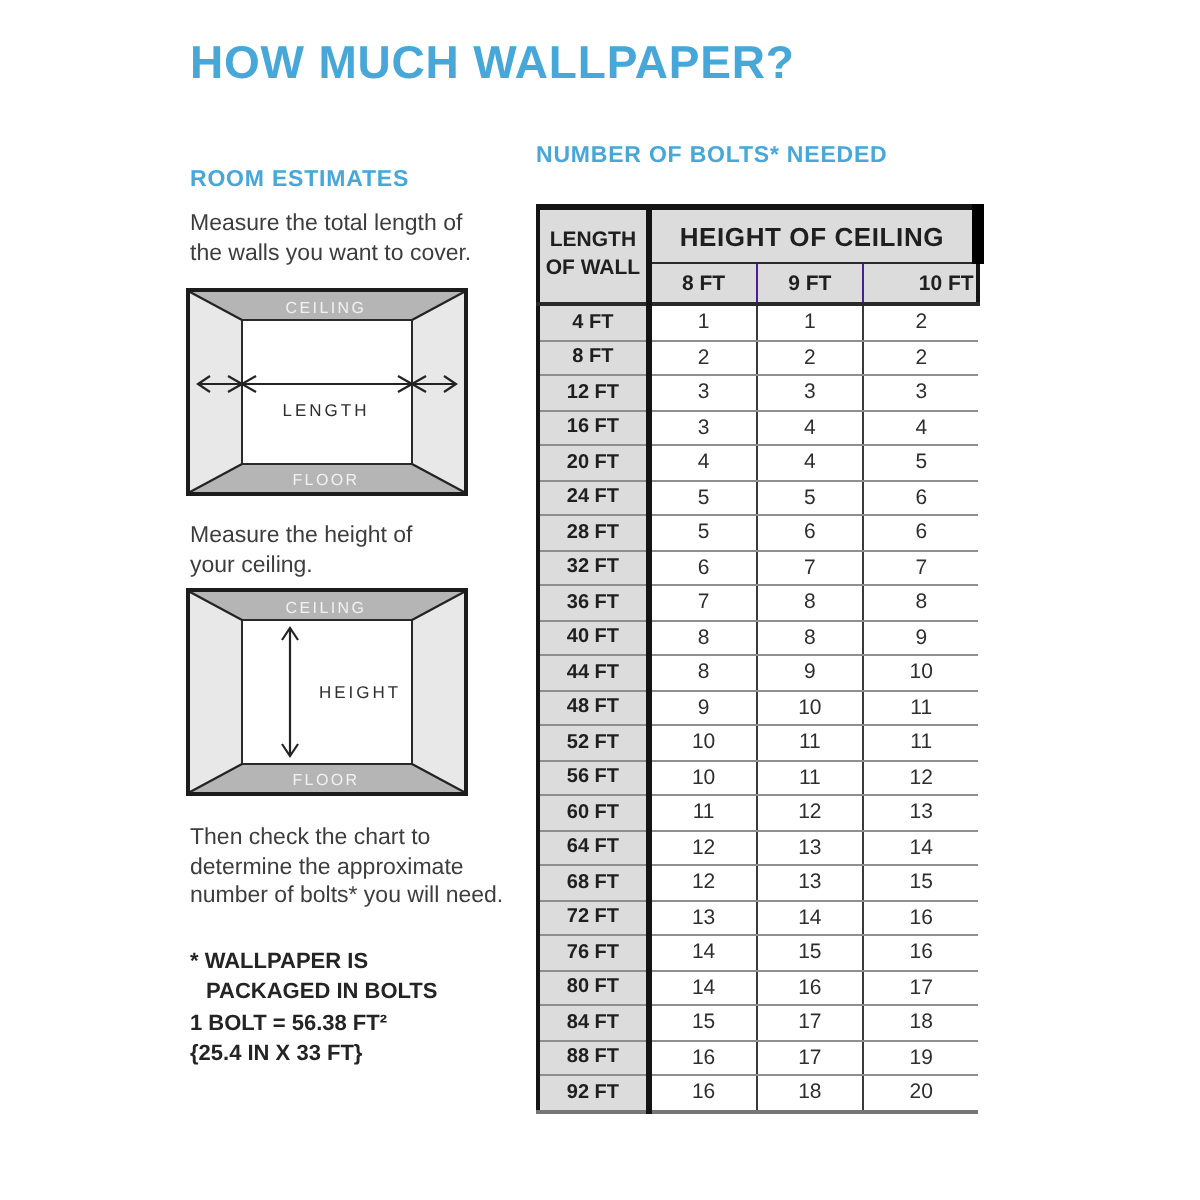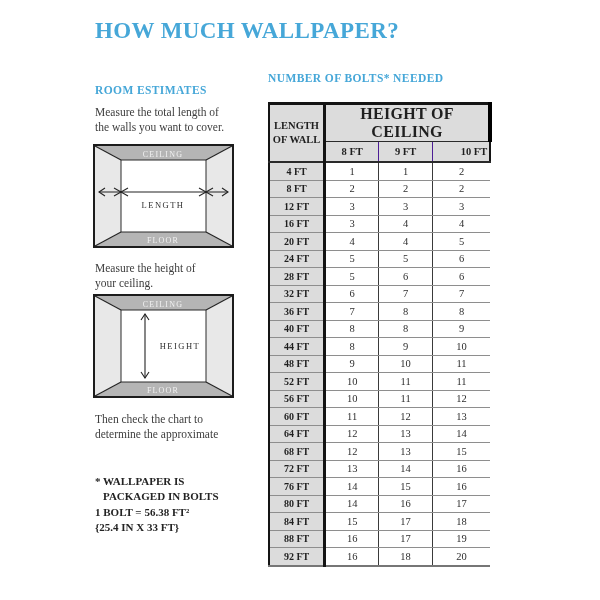--- a/index.html
+++ b/index.html
@@ -1,18 +1,18 @@
 <!DOCTYPE html>
 <html><head>
 <meta charset="utf-8">
 <style>
   html,body { margin:0; padding:0; background:#ffffff; }
   .page {
     position:relative; width:492px; height:600px; background:#ffffff;
-    font-family:Liberation Serif, serif; overflow:hidden;
+    font-family:Liberation Sans, sans-serif; overflow:hidden;
   }
   .page-title {
     position:absolute; left:95px; top:18px; margin:0;
     font-size:23px; font-weight:bold; letter-spacing:0.4px; color:#46a7d8;
   }
   .subhead {
     position:absolute; margin:0;
     font-size:11.5px; font-weight:bold; letter-spacing:0.4px; color:#46a7d8;
   }
   .subhead.room { left:95px; top:84px; }
@@ -47,22 +47,22 @@
   }
   table.bolts td { padding:0; margin:0; text-align:center; vertical-align:middle; }
   td.corner {
     background:#dcdcdc; color:#1f1f1f;
     font-size:10.5px; font-weight:bold; line-height:1.3;
     border-left:2px solid #141414; border-right:3px solid #141414;
     border-bottom:2px solid #2a2a2a;
   }
   td.group-head {
     background:#dcdcdc; color:#1f1f1f; height:26px;
-    font-size:16px; font-weight:bold; letter-spacing:0.3px;
-    border-bottom:1.5px solid #2a2a2a; border-right:4px solid #000000;
+    font-size:13px; font-weight:bold; letter-spacing:0.3px;
+    border-bottom:1.5px solid #2a2a2a; border-right:6px solid #000000;
   }
   td.col-head {
     background:#dcdcdc; color:#1f1f1f; height:19px;
     font-size:10.5px; font-weight:bold;
     border-bottom:2px solid #2a2a2a;
   }
   td.col-head + td.col-head { border-left:1px solid #4c1d95; }
   td.col-head:last-child { border-right:2px solid #141414;padding-left:26px; }
   td.rowhead {
     background:#dcdcdc; color:#1f1f1f; height:16.5px;
@@ -140,20 +140,21 @@
       <polyline points="48,78 52,84 56,78"></polyline>
     </g>
     <text class="wall-label" x="70" y="12.5">CEILING</text>
     <text class="wall-label" x="70" y="98.5">FLOOR</text>
     <text class="dim-label" x="87" y="55">HEIGHT</text>
   </svg>
 
   <p class="body-text p3">
     <span>Then check the chart to</span><br>
     <span>determine the approximate</span><br>
+    <span>number of bolts* you will need.</span>
   </p>
 
   <p class="bold-note footnote">
     <span>* WALLPAPER IS</span><br>
     <span class="line2">PACKAGED IN BOLTS</span>
   </p>
 
   <p class="bold-note boltspec">
     <span>1 BOLT = 56.38 FT²</span><br>
     <span>{25.4 IN X 33 FT}</span>

